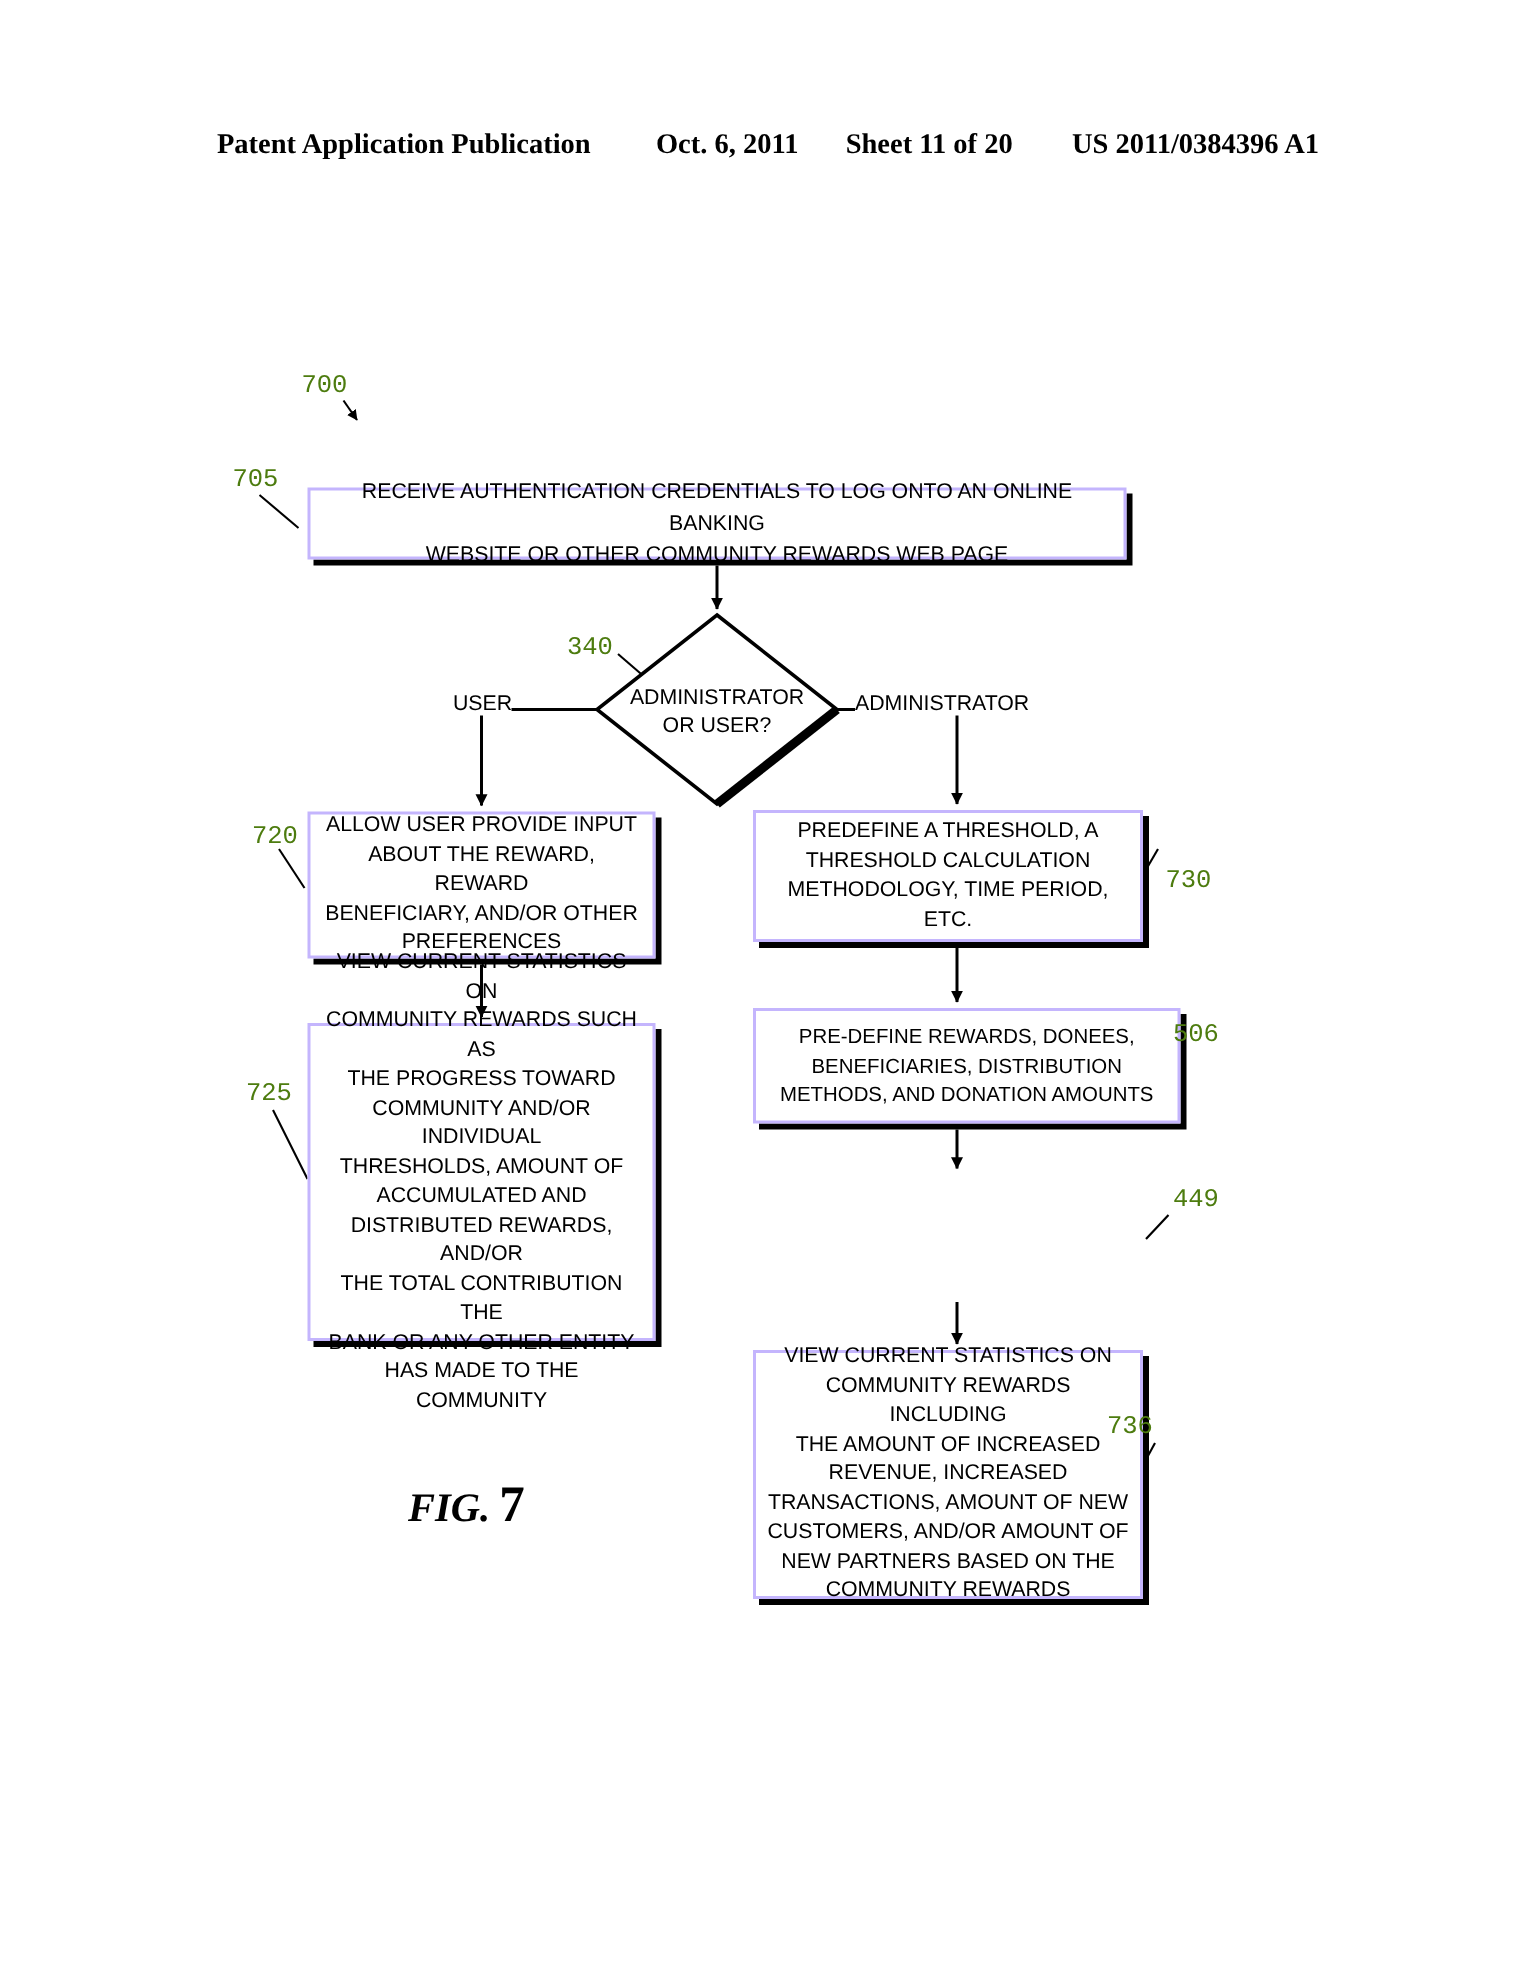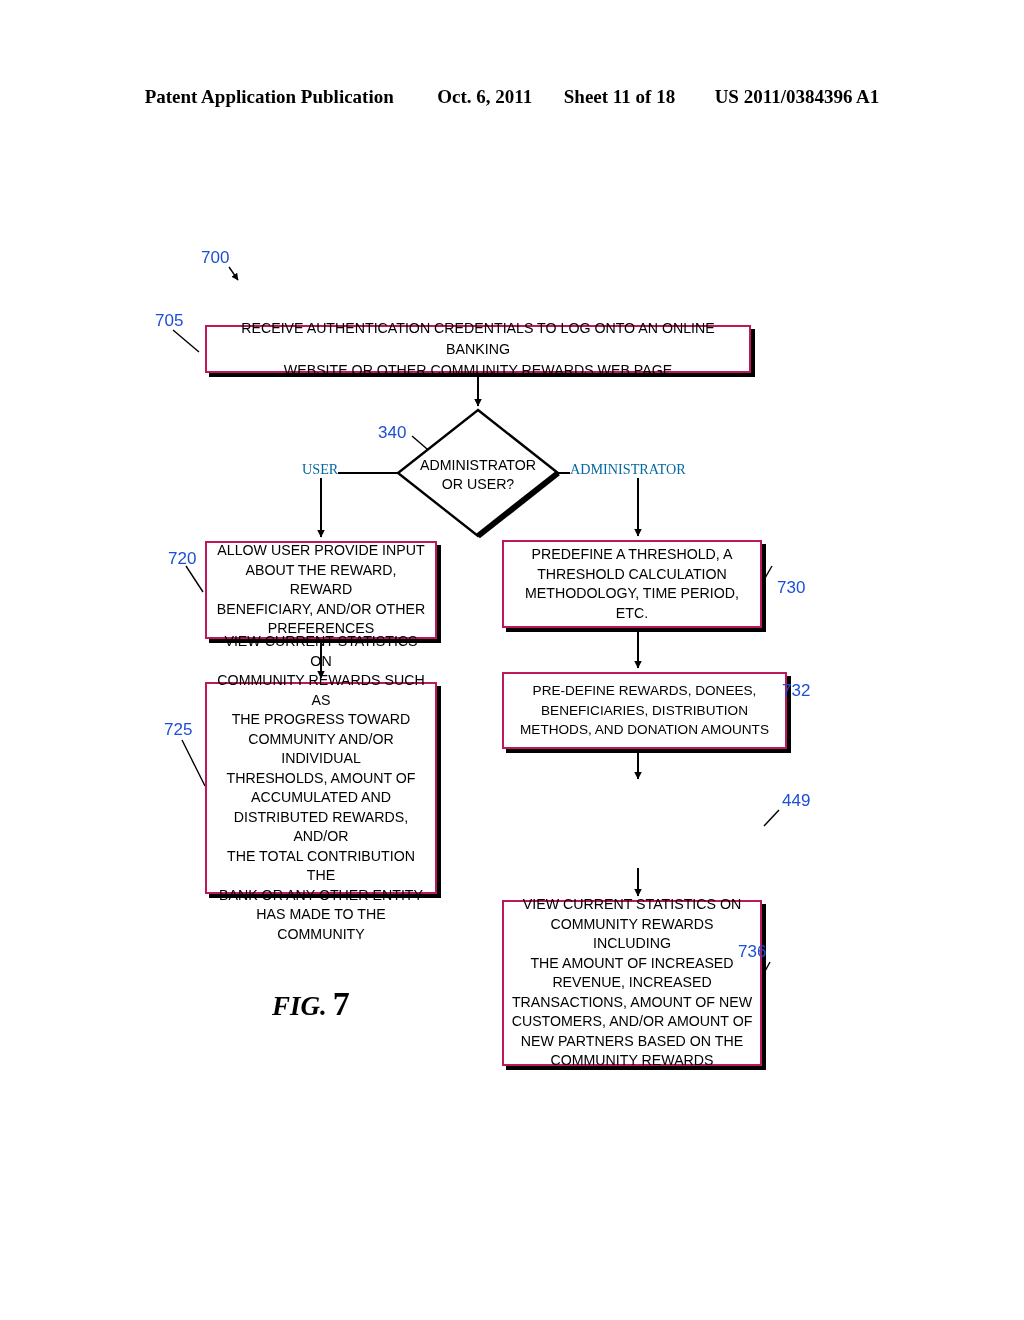--- a/index.html
+++ b/index.html
@@ -46,21 +46,21 @@
     position: absolute;
     top: 0; left: 0;
     width: 1024px;
     height: 1320px;
   }
 
   
   .node {
     position: absolute;
     box-sizing: border-box;
-    border: 2px solid #be185d;
+    border: 2px solid #c4b5fd;
     background: #ffffff;
     box-shadow: 4px 4px 0 #000;
     display: flex;
     align-items: center;
     justify-content: center;
     text-align: center;
   }
   .node .node-text {
     display: block;
     width: 100%;
@@ -99,29 +99,29 @@
     text-align: center;
     font-size: 14.2px;
     line-height: 19px;
     white-space: pre-line;
   }
 
   
   .ref {
     position: absolute;
     font-size: 17px;
+    font-family: Liberation Mono, monospace;
+    color: #4d7c0f;
+    white-space: nowrap;
+  }
+  .edge-label {
+    position: absolute;
+    font-size: 14.2px;
     font-family: Liberation Sans, sans-serif;
-    color: #1d4ed8;
-    white-space: nowrap;
-  }
-  .edge-label {
-    position: absolute;
-    font-size: 14.2px;
-    font-family: Liberation Serif, serif;
-    color: #0369a1;
+    color: #000000;
     white-space: nowrap;
     background: #ffffff;
   }
 
   #ref-700 { left: 201px; top: 248px; }
   #ref-705 { left: 155px; top: 311px; }
   #ref-710 { left: 378px; top: 423px; }
   #ref-720 { left: 168px; top: 549px; }
   #ref-725 { left: 164px; top: 720px; }
   #ref-730 { left: 777px; top: 578px; }
@@ -153,21 +153,21 @@
   }
 </style>
 </head>
 <body>
 
 <div id="page-header">
   <span class="seg">Patent Application Publication</span>
   <span class="gap-lg"></span>
   <span class="seg">Oct. 6, 2011</span>
   <span class="gap-md"></span>
-  <span class="seg">Sheet 11 of 18</span>
+  <span class="seg">Sheet 11 of 20</span>
   <span class="gap-xl"></span>
   <span class="seg">US 2011/0384396 A1</span>
 </div>
 
 <div id="flow">
 
   <svg id="flow-svg" viewBox="0 0 1024 1320" xmlns="http://www.w3.org/2000/svg">
     <defs>
       <marker id="arrowhead" markerWidth="9" markerHeight="9" refX="7.5" refY="4" orient="auto" markerUnits="userSpaceOnUse">
         <path d="M0,0 L8,4 L0,8 z" fill="#000"></path>
@@ -288,21 +288,21 @@
 
   <div class="edge-label" id="label-user">USER</div>
   <div class="edge-label" id="label-admin">ADMINISTRATOR</div>
 
   <div class="ref" id="ref-700">700</div>
   <div class="ref" id="ref-705">705</div>
   <div class="ref" id="ref-710">340</div>
   <div class="ref" id="ref-720">720</div>
   <div class="ref" id="ref-725">725</div>
   <div class="ref" id="ref-730">730</div>
-  <div class="ref" id="ref-732">732</div>
+  <div class="ref" id="ref-732">506</div>
   <div class="ref" id="ref-734">449</div>
   <div class="ref" id="ref-736">736</div>
 
   <div id="fig-caption">
     <span class="fig-word">FIG.</span><span class="fig-num">7</span>
   </div>
 
 </div>
 
 </body></html>

